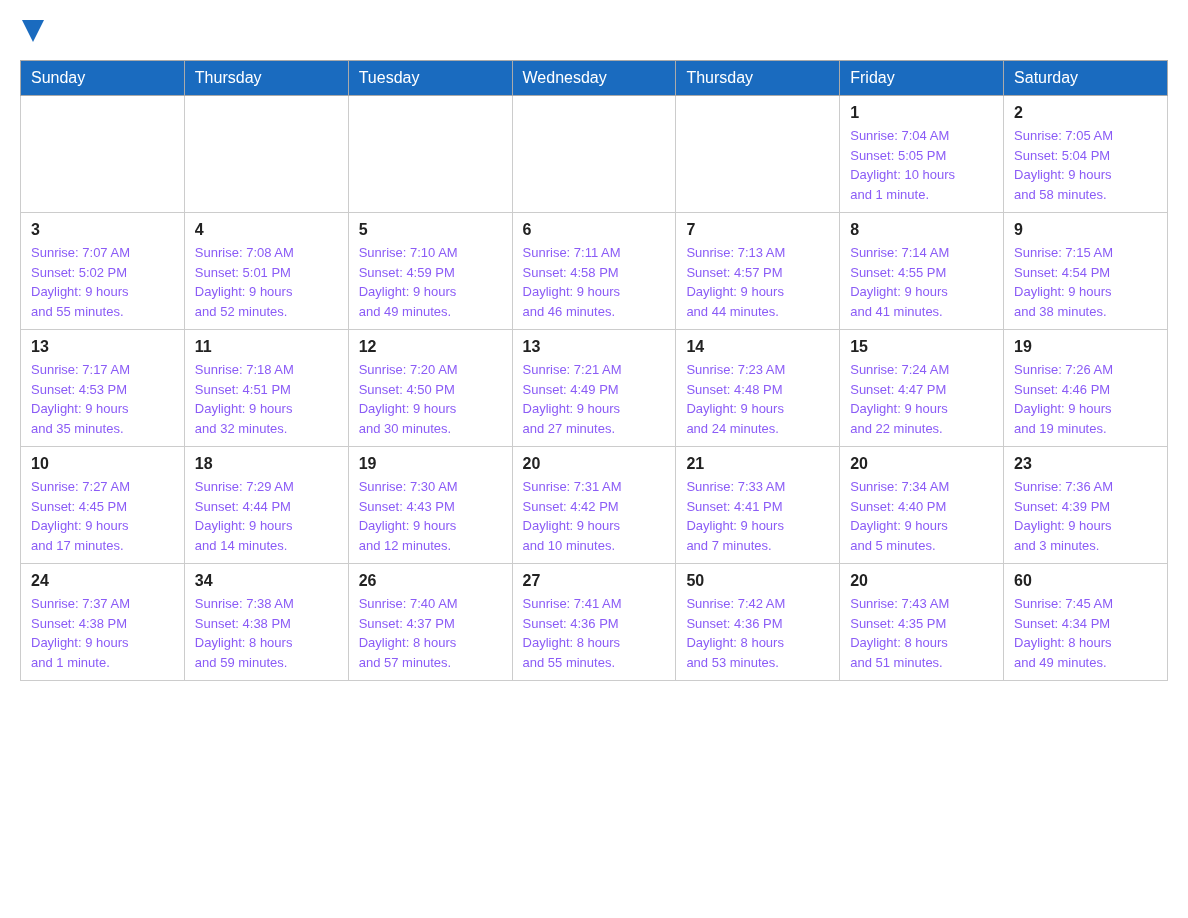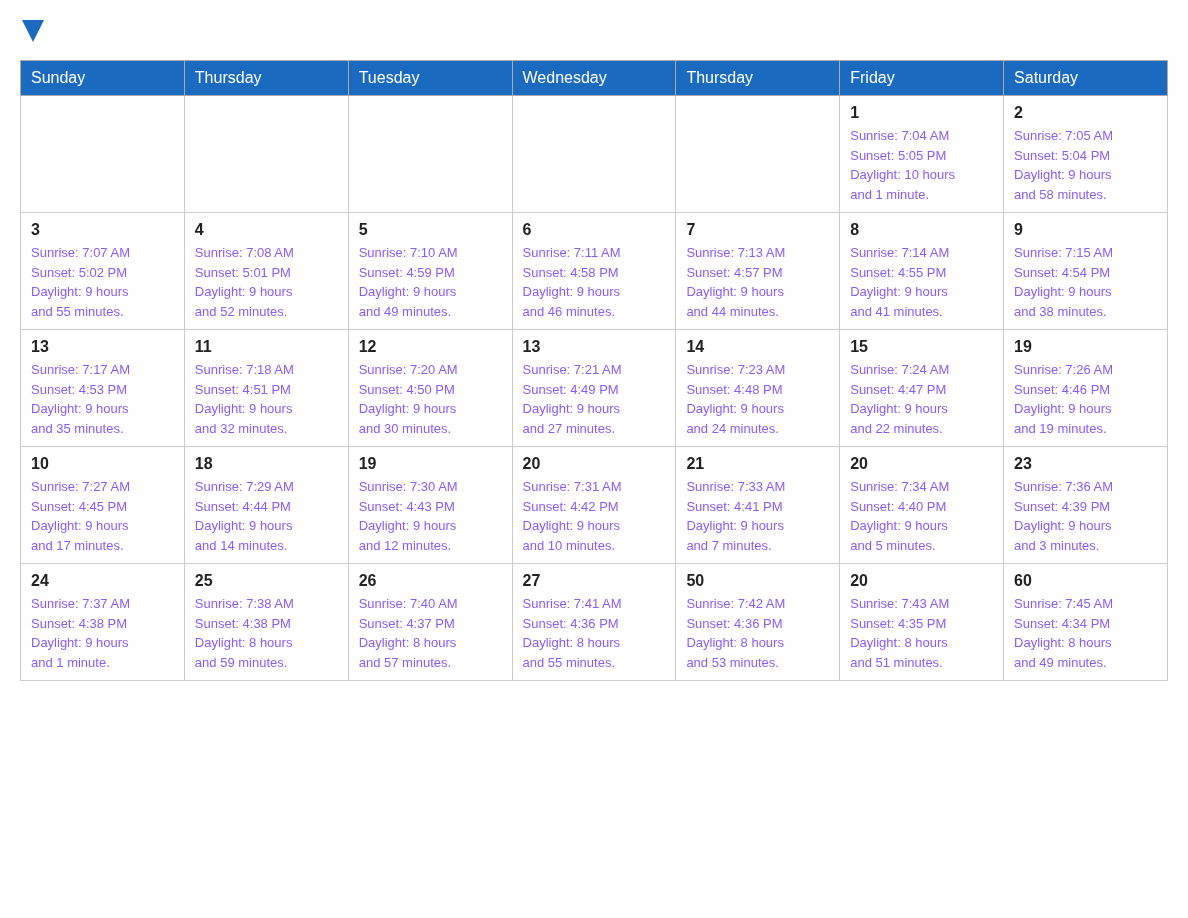--- a/index.html
+++ b/index.html
@@ -214,21 +214,21 @@
           <span class="day-number">23</span>
           <div class="day-info">Sunrise: 7:36 AM<br>Sunset: 4:39 PM<br>Daylight: 9 hours<br>and 3 minutes.</div>
         </td>
       </tr>
       <tr class="week-row">
         <td>
           <span class="day-number">24</span>
           <div class="day-info">Sunrise: 7:37 AM<br>Sunset: 4:38 PM<br>Daylight: 9 hours<br>and 1 minute.</div>
         </td>
         <td>
-          <span class="day-number">25</span>
+          <span class="day-number">34</span>
           <div class="day-info">Sunrise: 7:38 AM<br>Sunset: 4:38 PM<br>Daylight: 8 hours<br>and 59 minutes.</div>
         </td>
         <td>
           <span class="day-number">26</span>
           <div class="day-info">Sunrise: 7:40 AM<br>Sunset: 4:37 PM<br>Daylight: 8 hours<br>and 57 minutes.</div>
         </td>
         <td>
           <span class="day-number">27</span>
           <div class="day-info">Sunrise: 7:41 AM<br>Sunset: 4:36 PM<br>Daylight: 8 hours<br>and 55 minutes.</div>
         </td>

